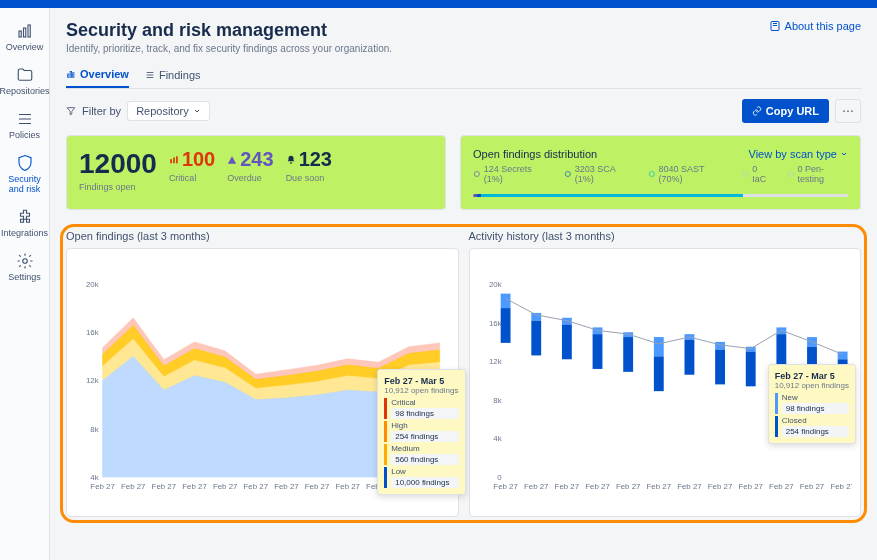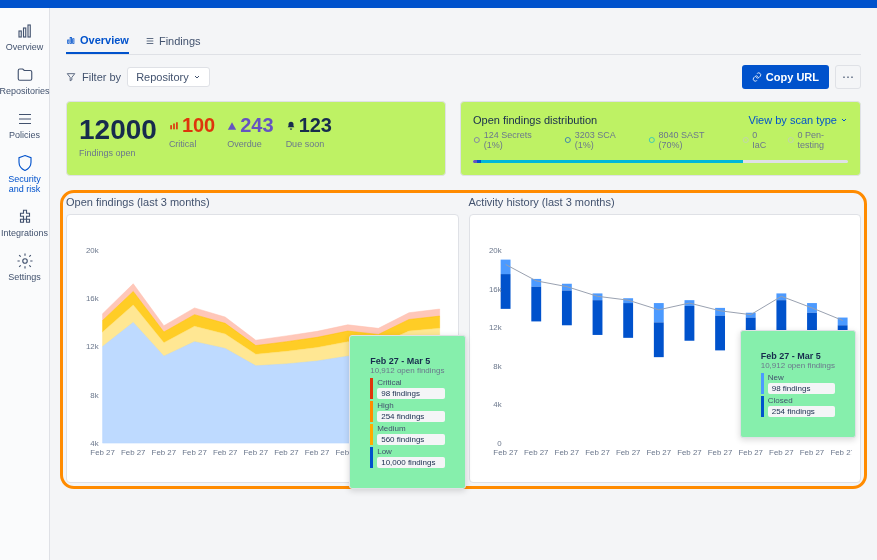--- a/index.html
+++ b/index.html
@@ -44,21 +44,21 @@
 .dist-legend { display: flex; gap: 14px; margin-top: 4px; font-size: 9px; color: #6b778c; }
 .dist-legend .it { display: flex; align-items: center; gap: 3px; }
 .charts-wrap { position: relative; margin-top: 20px; }
 .orange-ring { position: absolute; inset: -6px; border: 3px solid #ff8b00; border-radius: 14px; pointer-events: none; z-index: 5; }
 .charts { display: flex; gap: 10px; }
 .chart-box { flex: 1; }
 .chart-title { font-size: 11px; color: #42526e; margin-bottom: 6px; }
 .chart-card { background: #fff; border: 1px solid #dfe1e6; border-radius: 4px; padding: 8px; position: relative; height: 269px; }
 svg.chart { width: 100%; height: 100%; }
 .axis text { font-size: 8px; fill: #6b778c; }
-.tooltip { position: absolute; background: #86efac; border: 1px solid #dfe1e6; border-radius: 3px; box-shadow: 0 2px 6px rgba(0,0,0,0.15); padding: 20px; font-size: 9px; min-width: 80px; z-index:10; }
+.tooltip { position: absolute; background: #fef9c3; border: 1px solid #dfe1e6; border-radius: 3px; box-shadow: 0 2px 6px rgba(0,0,0,0.15); padding: 6px; font-size: 9px; min-width: 80px; z-index:10; }
 .tooltip .tt-title { font-weight: 600; font-size: 9px; }
 .tooltip .tt-sub { color: #6b778c; font-size: 8px; margin-bottom: 3px; }
 .tooltip .tt-row { display: flex; flex-direction: column; gap:1px; margin-top:2px; border-left:3px solid; padding-left:4px;}
 .tooltip .tt-row .tt-lbl { font-size:8px; color:#42526e; }
 .tooltip .tt-row .tt-val { background:#f4f5f7; padding:1px 4px; border-radius:2px; font-size:8px; }
 </style>
 </head>
 <body>
 
 <div class="app">
@@ -99,20 +99,33 @@
         </div>
         <div class="side-item">
           <svg viewBox="0 0 24 24" fill="none" stroke="currentColor" stroke-width="1.5">
             <circle cx="12" cy="12" r="3"></circle>
             <path d="M12 2v3M12 19v3M4.2 4.2l2.1 2.1M17.7 17.7l2.1 2.1M2 12h3M19 12h3M4.2 19.8l2.1-2.1M17.7 6.3l2.1-2.1"></path>
           </svg>
           <span>Settings</span>
         </div>
       </div>
     <div class="main">
+      <div class="header">
+        <div>
+          <div class="title">Security and risk management</div>
+          <div class="subtitle">Identify, prioritize, track, and fix security findings across your organization.</div>
+        </div>
+        <div class="about">
+          <svg width="12" height="12" viewBox="0 0 24 24" fill="none" stroke="#0052cc" stroke-width="2">
+              <rect x="4" y="3" width="16" height="18" rx="2"></rect>
+              <path d="M8 7h8M8 11h8"></path>
+            </svg>
+          <span>About this page</span>
+        </div>
+      </div>
 
       <div class="tabs" id="tabs">
           <div class="tab active">
             <svg width="10" height="10" viewBox="0 0 24 24" fill="none" stroke="currentColor" stroke-width="2">
               <rect x="4" y="12" width="3" height="8"></rect>
               <rect x="10" y="6" width="3" height="14"></rect>
               <rect x="16" y="9" width="3" height="11"></rect>
             </svg>
             <span>Overview</span>
           </div>

